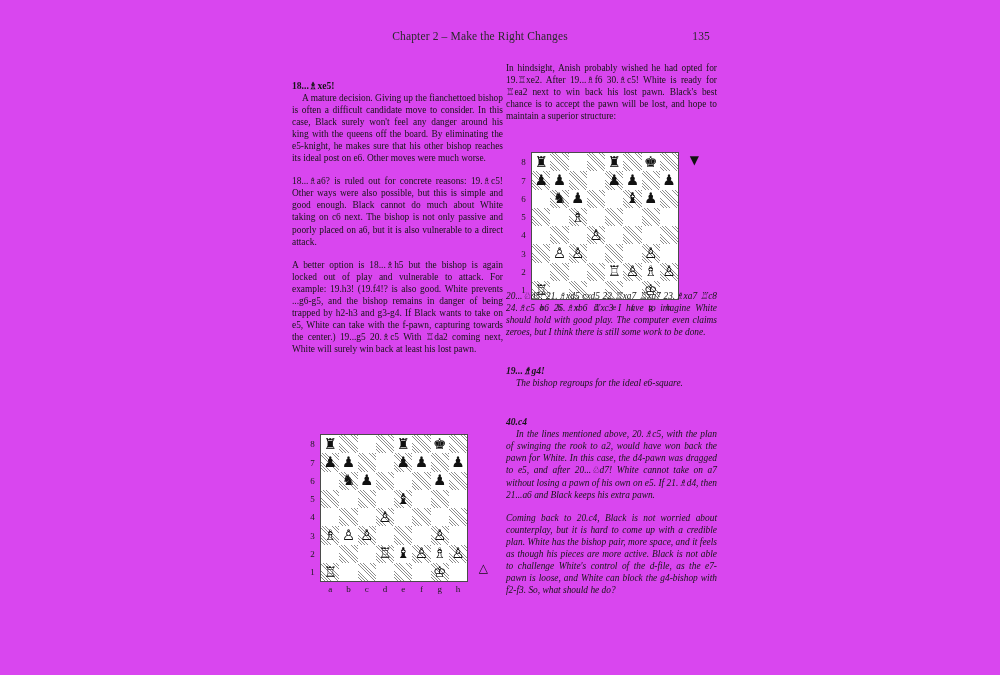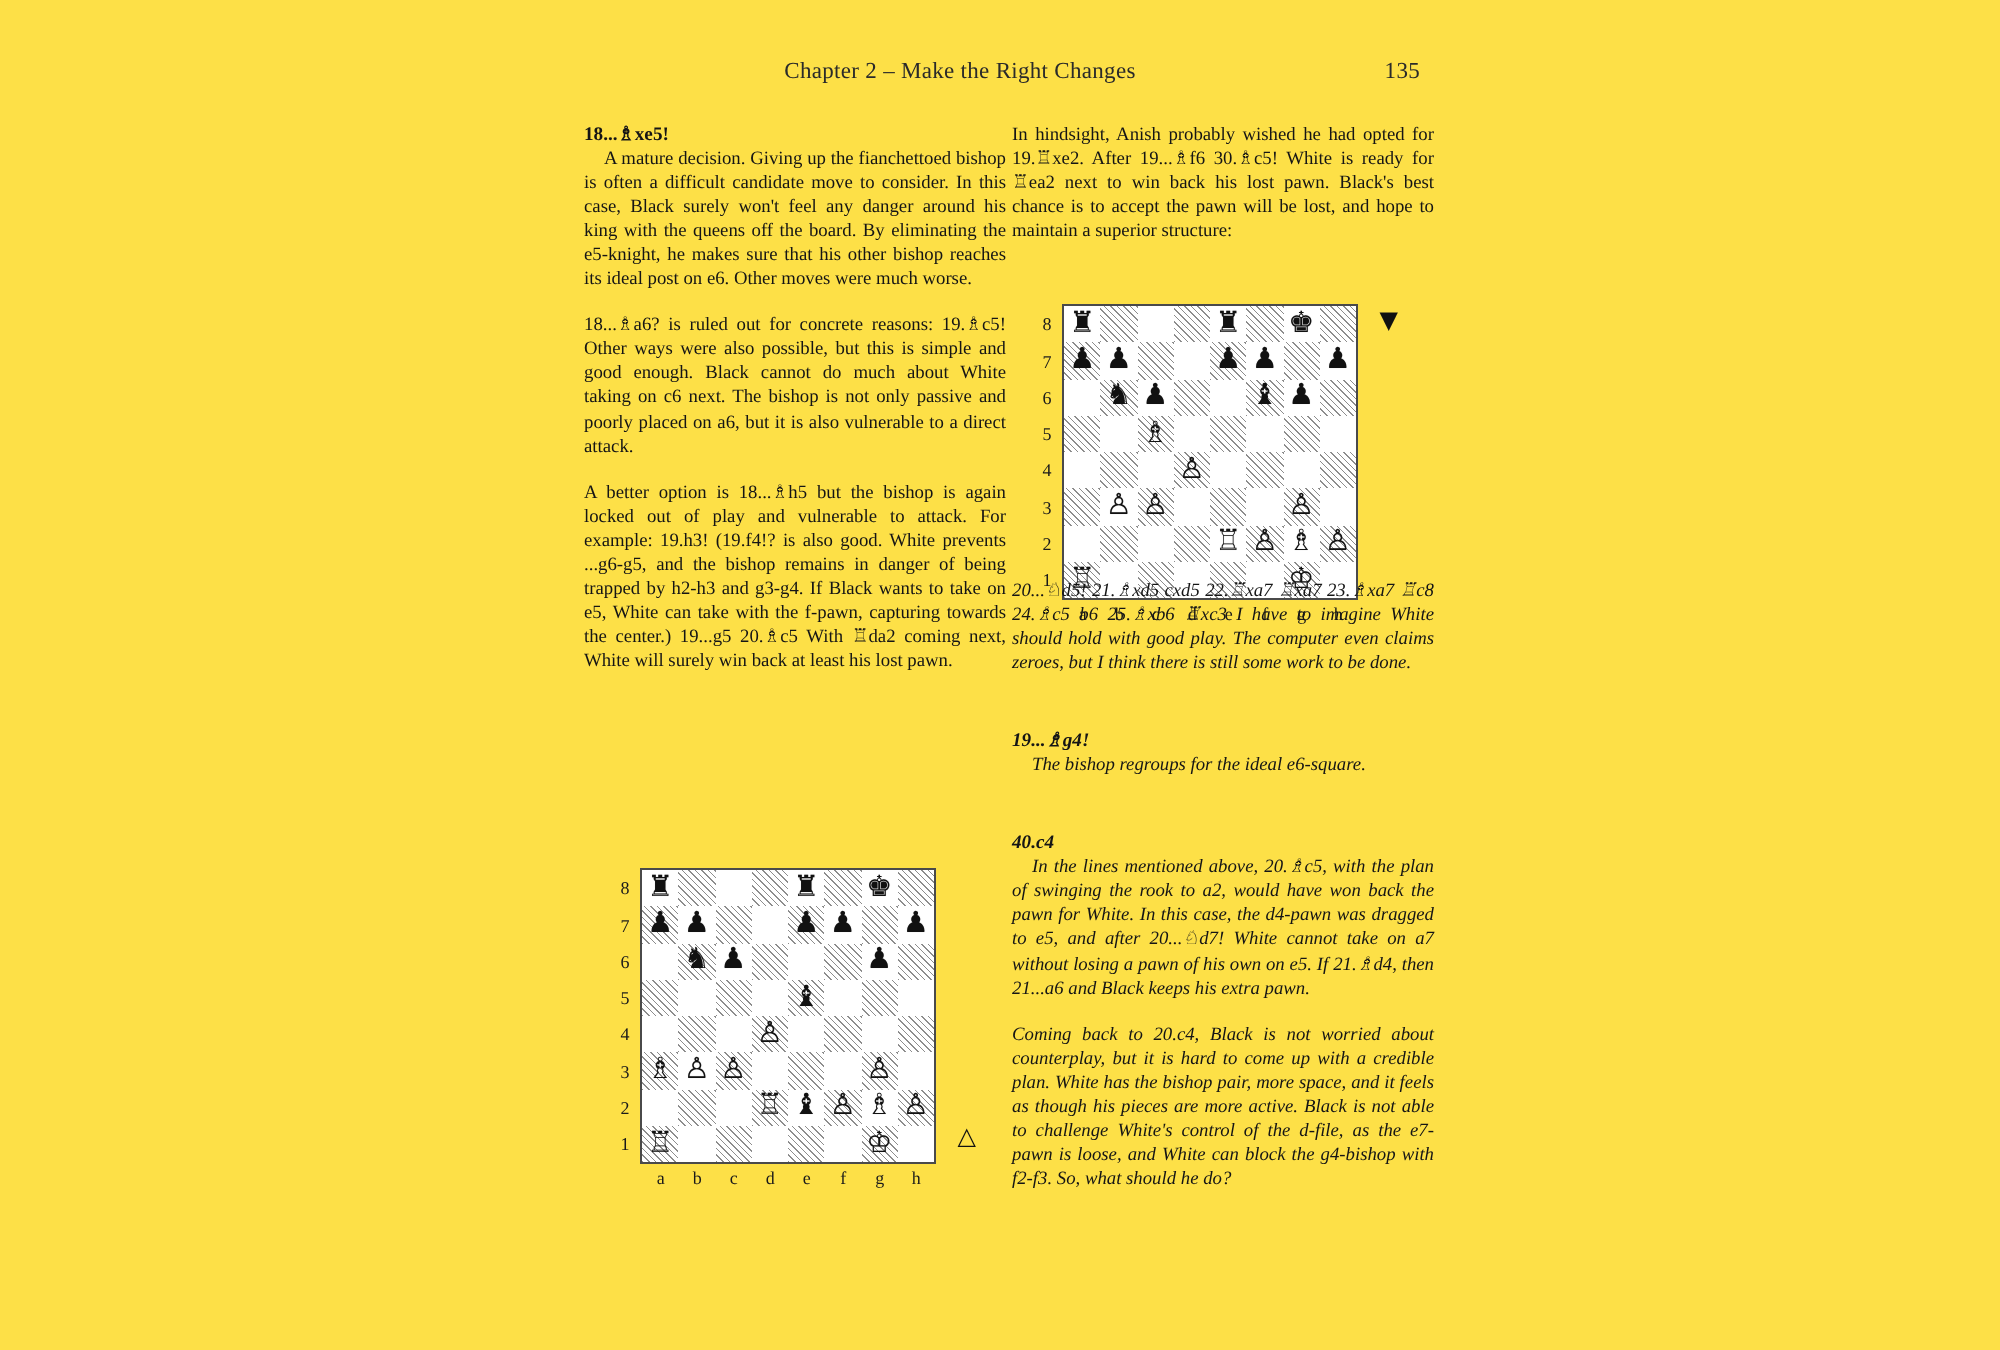--- a/index.html
+++ b/index.html
@@ -15,21 +15,21 @@
     color: #1a1a1a;
     position: relative;
     overflow: hidden;
   }
 
   .page {
     position: absolute;
     left: 0; top: 0;
     width: 1000px;
     height: 675px;
-    background: #fde047;
+    background: #d946ef;
   }
 
   
   .running-head {
     position: absolute;
     left: 290px;
     top: 30px;
     width: 420px;
     height: 18px;
     font-size: 11.5px;
@@ -73,21 +73,21 @@
   p.indent { text-indent: 10px; }
   p.spaced { margin-top: 11px; }
   p.tight  { margin-top: 0px; }
 
   .movehead {
     font-weight: bold;
     font-size: 9.6px;
     margin-top: 27px;
     text-align: left;
   }
-  .movehead-first { margin-top: 0; }
+  .movehead-first { margin-top: 18px; }
 
   .moveline { text-align: justify; }
 
   
   .board-wrap {
     position: absolute;
   }
   .board-wrap.left-board  { left: 320px; top: 434px; }
   .board-wrap.right-board { left: 531px; top: 152px; }
 

